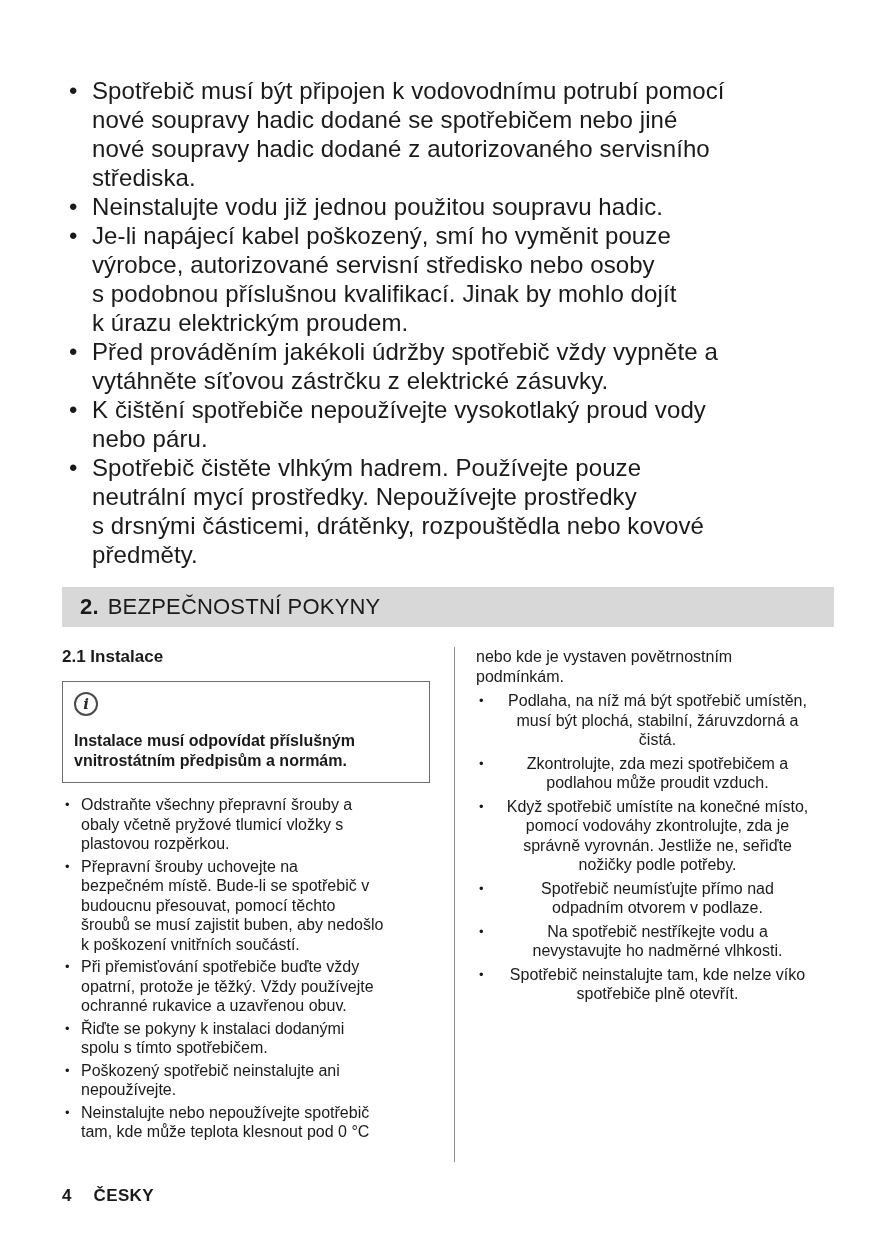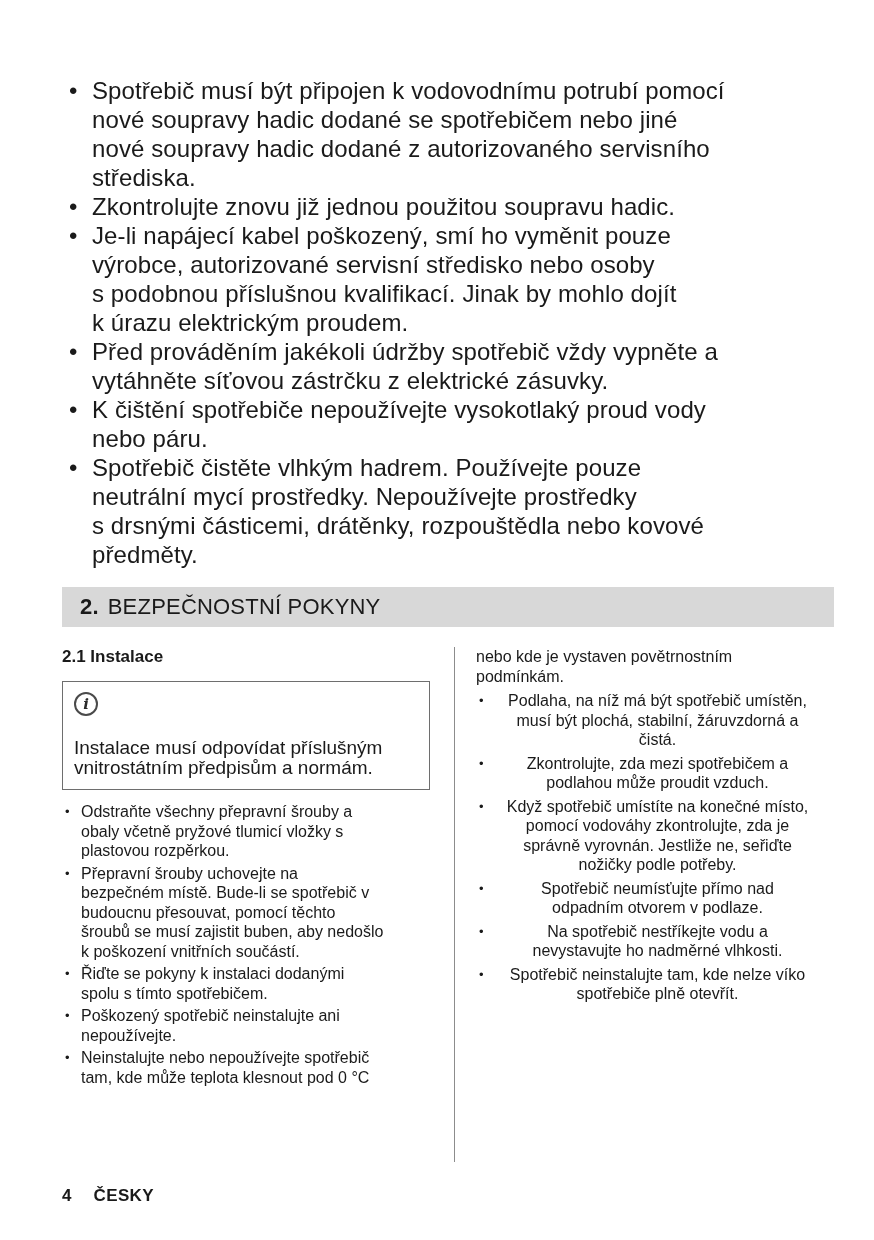--- a/index.html
+++ b/index.html
@@ -72,23 +72,24 @@
     width: 24px; height: 24px;
     border: 2px solid #4a4a4a;
     border-radius: 50%;
     align-items: center; justify-content: center;
     font-family: "DejaVu Serif", serif;
     font-style: italic;
     font-size: 15px; font-weight: bold;
     color: #2a2a2a;
   }
   .info-note {
-    margin-top: 22px;
-    font-size: 19px;
+    margin-top: 15px;
+    font-size: 16px;
     line-height: 20px;
+    font-weight: bold;
   }
 
   .small-list { list-style: none; margin-top: 12px; }
   .small-list li {
     position: relative;
     padding-left: 19px;
     font-size: 16px;
     line-height: 19.5px;
     margin-bottom: 3px;
   }
@@ -119,21 +120,21 @@
 </head>
 <body>
 
 <div class="page">
 
   <ul class="intro-list">
     <li><span class="pre">Spotřebič musí být připojen k vodovodnímu potrubí pomocí
 nové soupravy hadic dodané se spotřebičem nebo jiné
 nové soupravy hadic dodané z autorizovaného servisního
 střediska.</span></li>
-    <li><span class="pre">Zkontrolujte znovu již jednou použitou soupravu hadic.</span></li>
+    <li><span class="pre">Neinstalujte vodu již jednou použitou soupravu hadic.</span></li>
     <li><span class="pre">Je-li napájecí kabel poškozený, smí ho vyměnit pouze
 výrobce, autorizované servisní středisko nebo osoby
 s podobnou příslušnou kvalifikací. Jinak by mohlo dojít
 k úrazu elektrickým proudem.</span></li>
     <li><span class="pre">Před prováděním jakékoli údržby spotřebič vždy vypněte a
 vytáhněte síťovou zástrčku z elektrické zásuvky.</span></li>
     <li><span class="pre">K čištění spotřebiče nepoužívejte vysokotlaký proud vody
 nebo páru.</span></li>
     <li><span class="pre">Spotřebič čistěte vlhkým hadrem. Používejte pouze
 neutrální mycí prostředky. Nepoužívejte prostředky
@@ -161,20 +162,23 @@
 
       <ul class="small-list">
         <li><span class="pre">Odstraňte všechny přepravní šrouby a
 obaly včetně pryžové tlumicí vložky s
 plastovou rozpěrkou.</span></li>
         <li><span class="pre">Přepravní šrouby uchovejte na
 bezpečném místě. Bude-li se spotřebič v
 budoucnu přesouvat, pomocí těchto
 šroubů se musí zajistit buben, aby nedošlo
 k poškození vnitřních součástí.</span></li>
+        <li><span class="pre">Při přemisťování spotřebiče buďte vždy
+opatrní, protože je těžký. Vždy používejte
+ochranné rukavice a uzavřenou obuv.</span></li>
         <li><span class="pre">Řiďte se pokyny k instalaci dodanými
 spolu s tímto spotřebičem.</span></li>
         <li><span class="pre">Poškozený spotřebič neinstalujte ani
 nepoužívejte.</span></li>
         <li><span class="pre">Neinstalujte nebo nepoužívejte spotřebič
 tam, kde může teplota klesnout pod 0 °C</span></li>
       </ul>
     </div>
 
     <div class="col-divider"></div>

